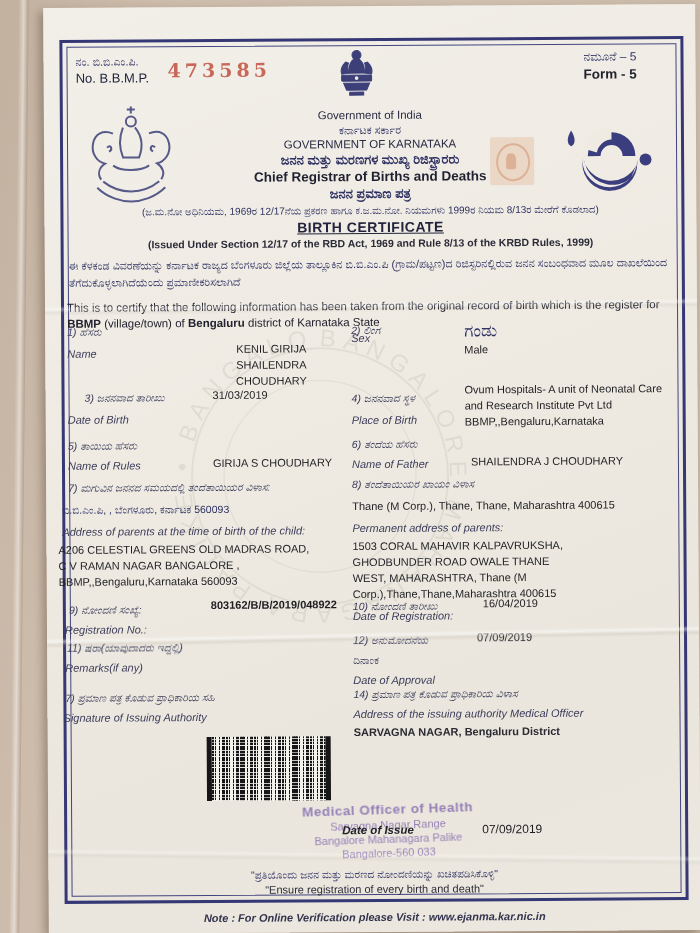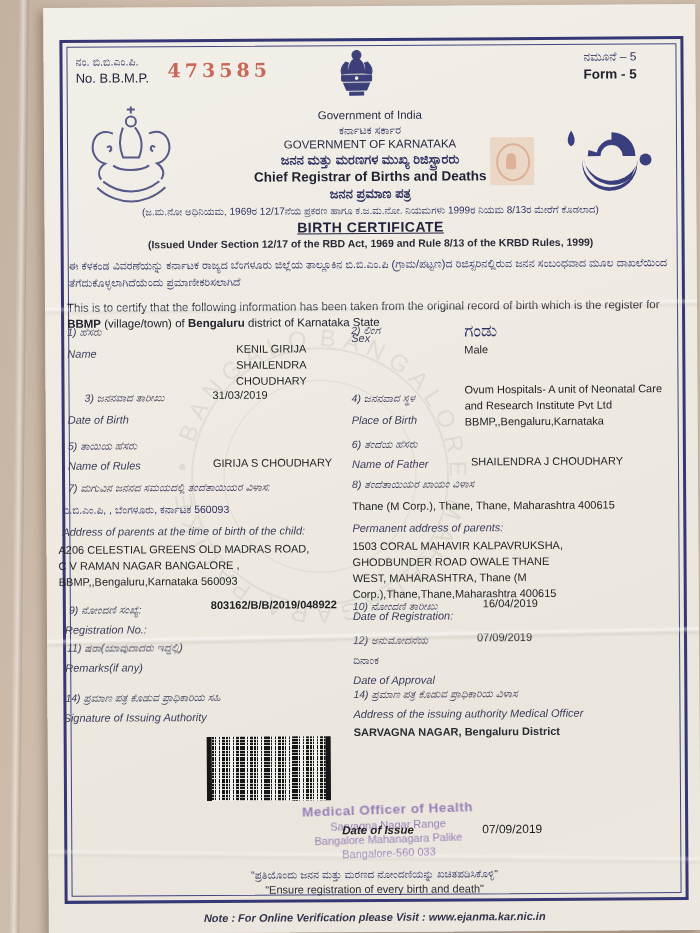--- a/index.html
+++ b/index.html
@@ -177,21 +177,21 @@
   <div class="abs val" style="left:436px;top:592px;">16/04/2019</div>
   <div class="abs lbl" style="left:306px;top:590px;margin-top:14px;">Date of Registration:</div>
 
   <div class="abs kn" style="left:20px;top:634px;filter:blur(.3px);">11) ಷರಾ(ಯಾವುದಾದರು ಇದ್ದಲ್ಲಿ)</div>
   <div class="abs lbl" style="left:18px;top:654px;">Remarks(if any)</div>
   <div class="abs kn" style="left:306px;top:628px;filter:blur(.5px);">12) ಅನುಮೋದನೆಯ</div>
   <div class="abs val" style="left:430px;top:626px;filter:blur(.3px);">07/09/2019</div>
   <div class="abs kn" style="left:306px;top:648px;font-style:normal;text-align:center;">ದಿನಾಂಕ</div>
   <div class="abs lbl" style="left:306px;top:668px;">Date of Approval</div>
 
-  <div class="abs kn" style="left:18px;top:684px;">14) ಪ್ರಮಾಣ ಪತ್ರ ಕೊಡುವ ಪ್ರಾಧಿಕಾರಿಯ ಸಹಿ</div>
+  <div class="abs kn" style="left:18px;top:684px;">7) ಪ್ರಮಾಣ ಪತ್ರ ಕೊಡುವ ಪ್ರಾಧಿಕಾರಿಯ ಸಹಿ</div>
   <div class="abs lbl" style="left:16px;top:704px;">Signature of Issuing Authority</div>
   <div class="abs kn" style="left:306px;top:682px;">14) ಪ್ರಮಾಣ ಪತ್ರ ಕೊಡುವ ಪ್ರಾಧಿಕಾರಿಯ ವಿಳಾಸ</div>
   <div class="abs lbl" style="left:306px;top:702px;">Address of the issuing authority Medical Officer</div>
   <div class="abs val" style="left:306px;top:720px;font-weight:bold;color:#2a2a33;">SARVAGNA NAGAR, Bengaluru District</div>
 
   <div class="barcode"></div>
 
   <div class="abs stamp" style="left:190px;top:796px;width:300px;">
     <div class="s1">Medical Officer of Health</div>
     <div class="s2">Sarvagna Nagar Range</div>

